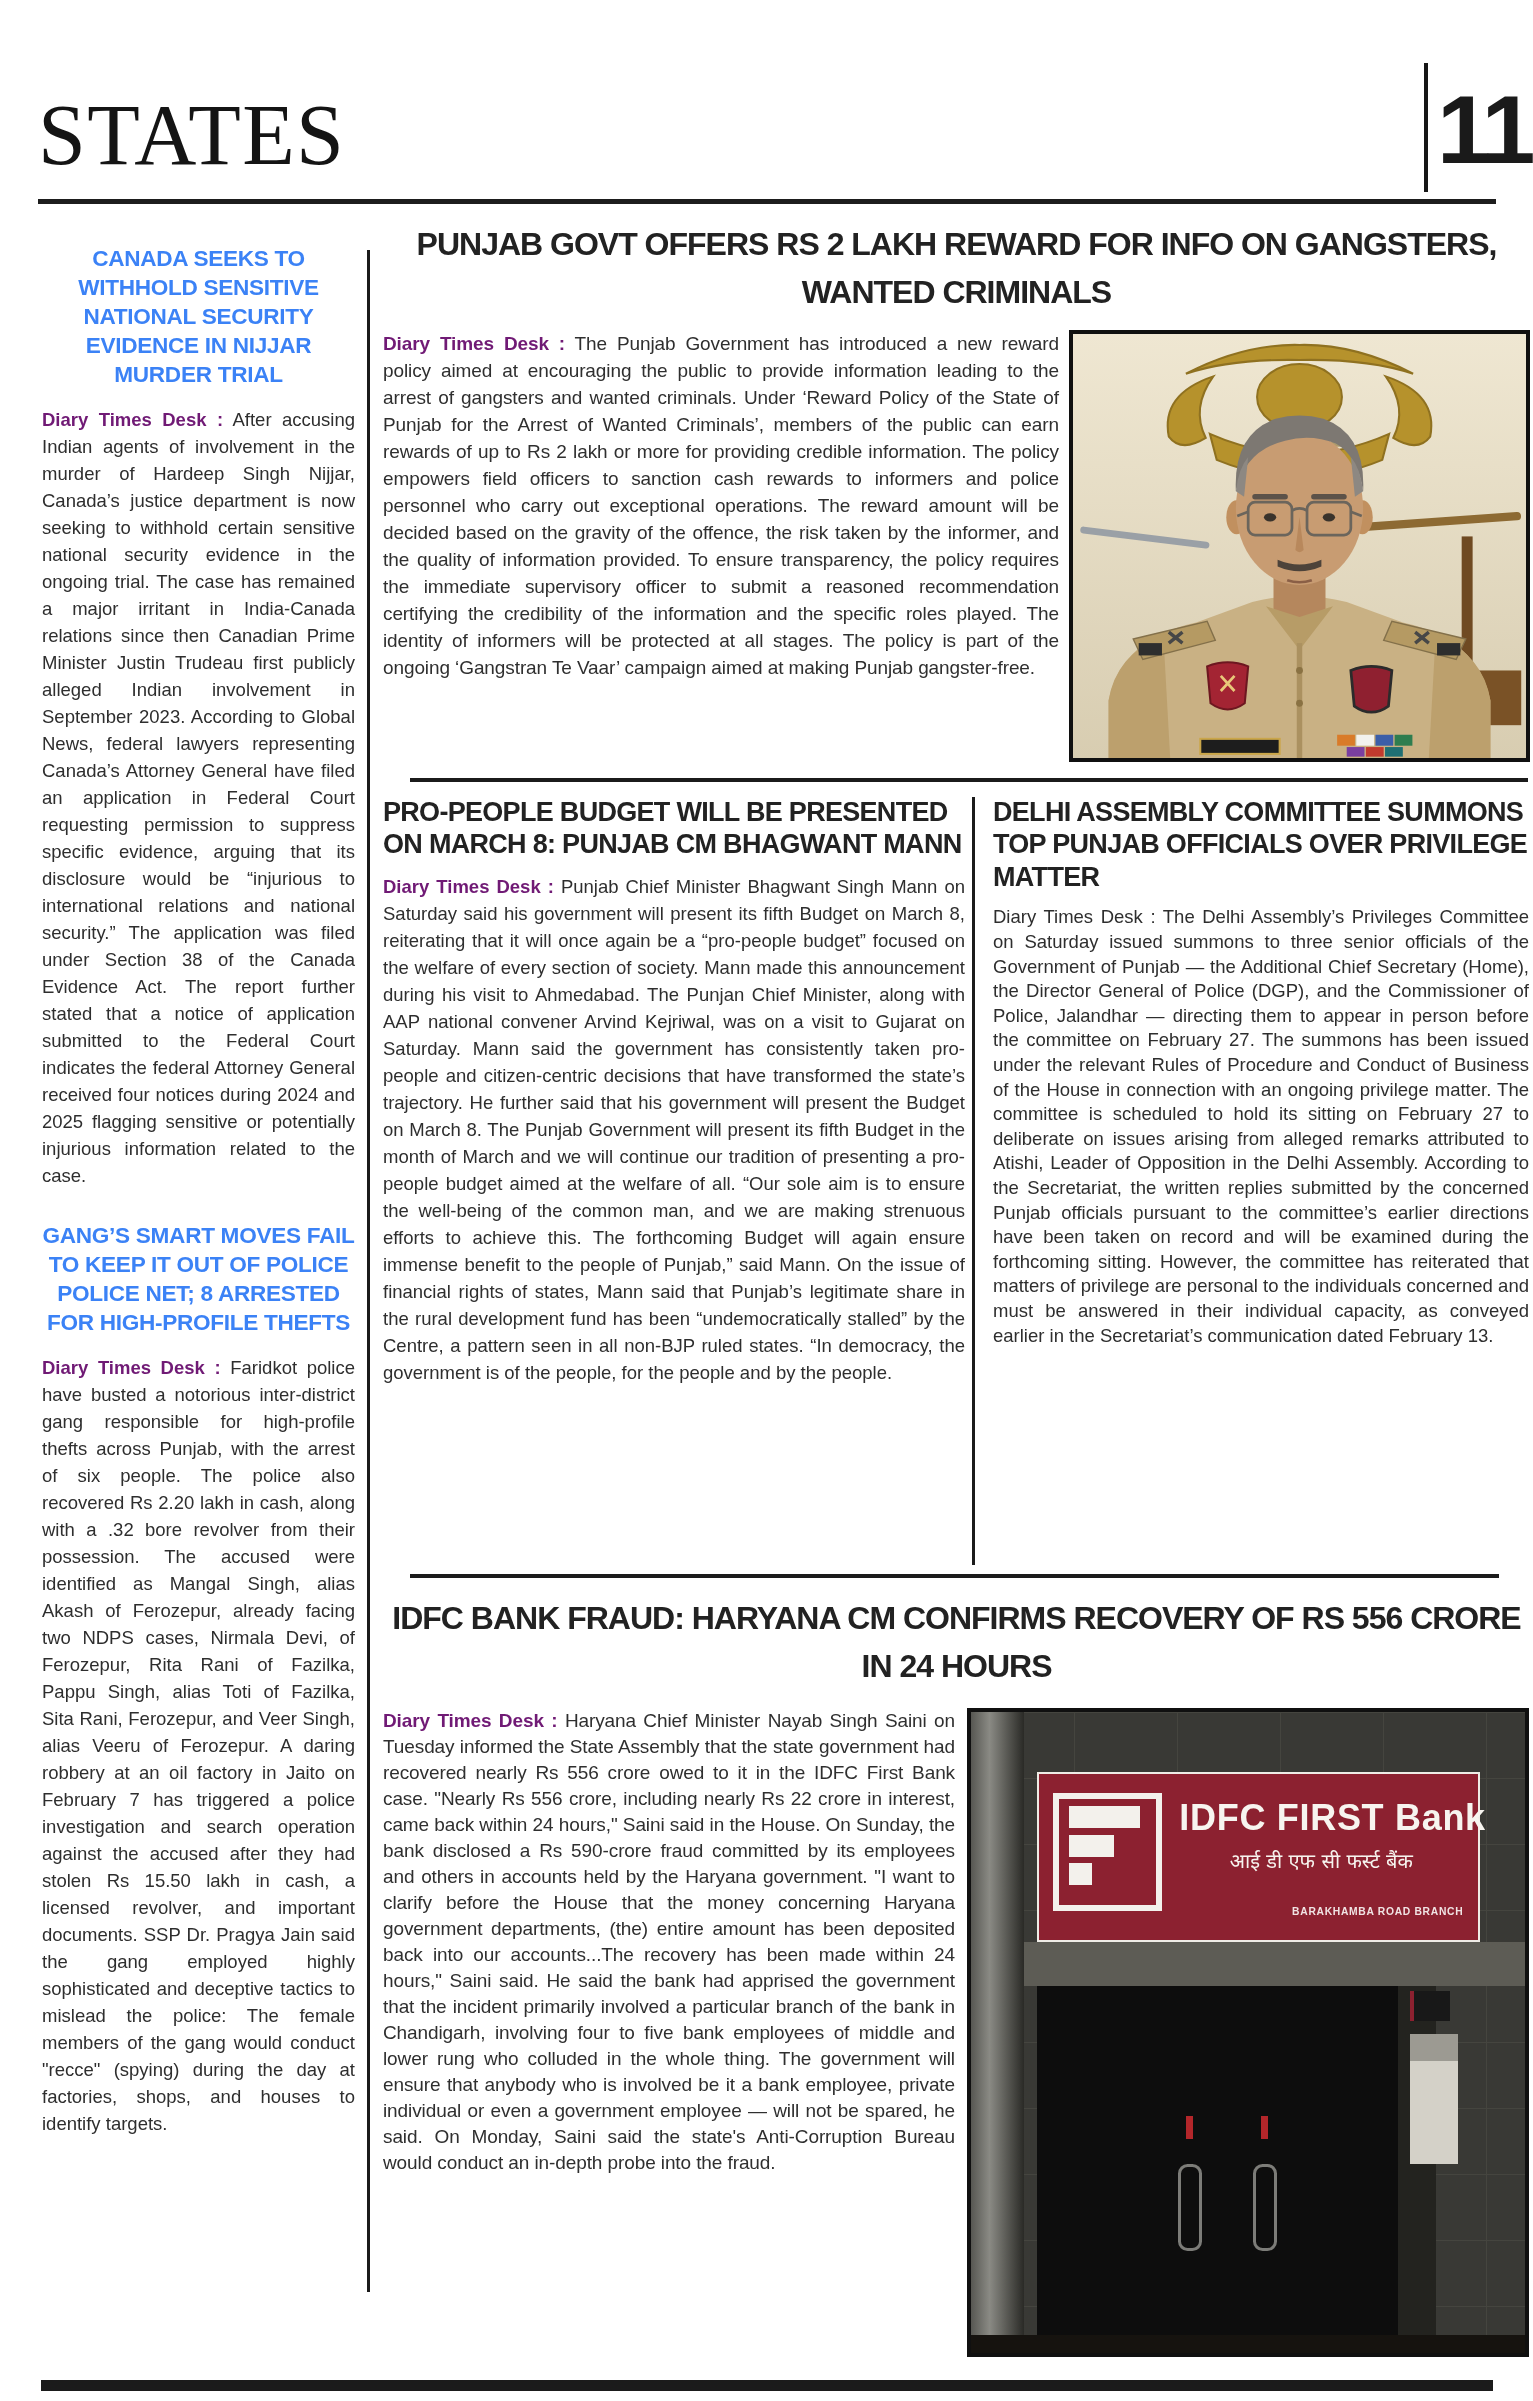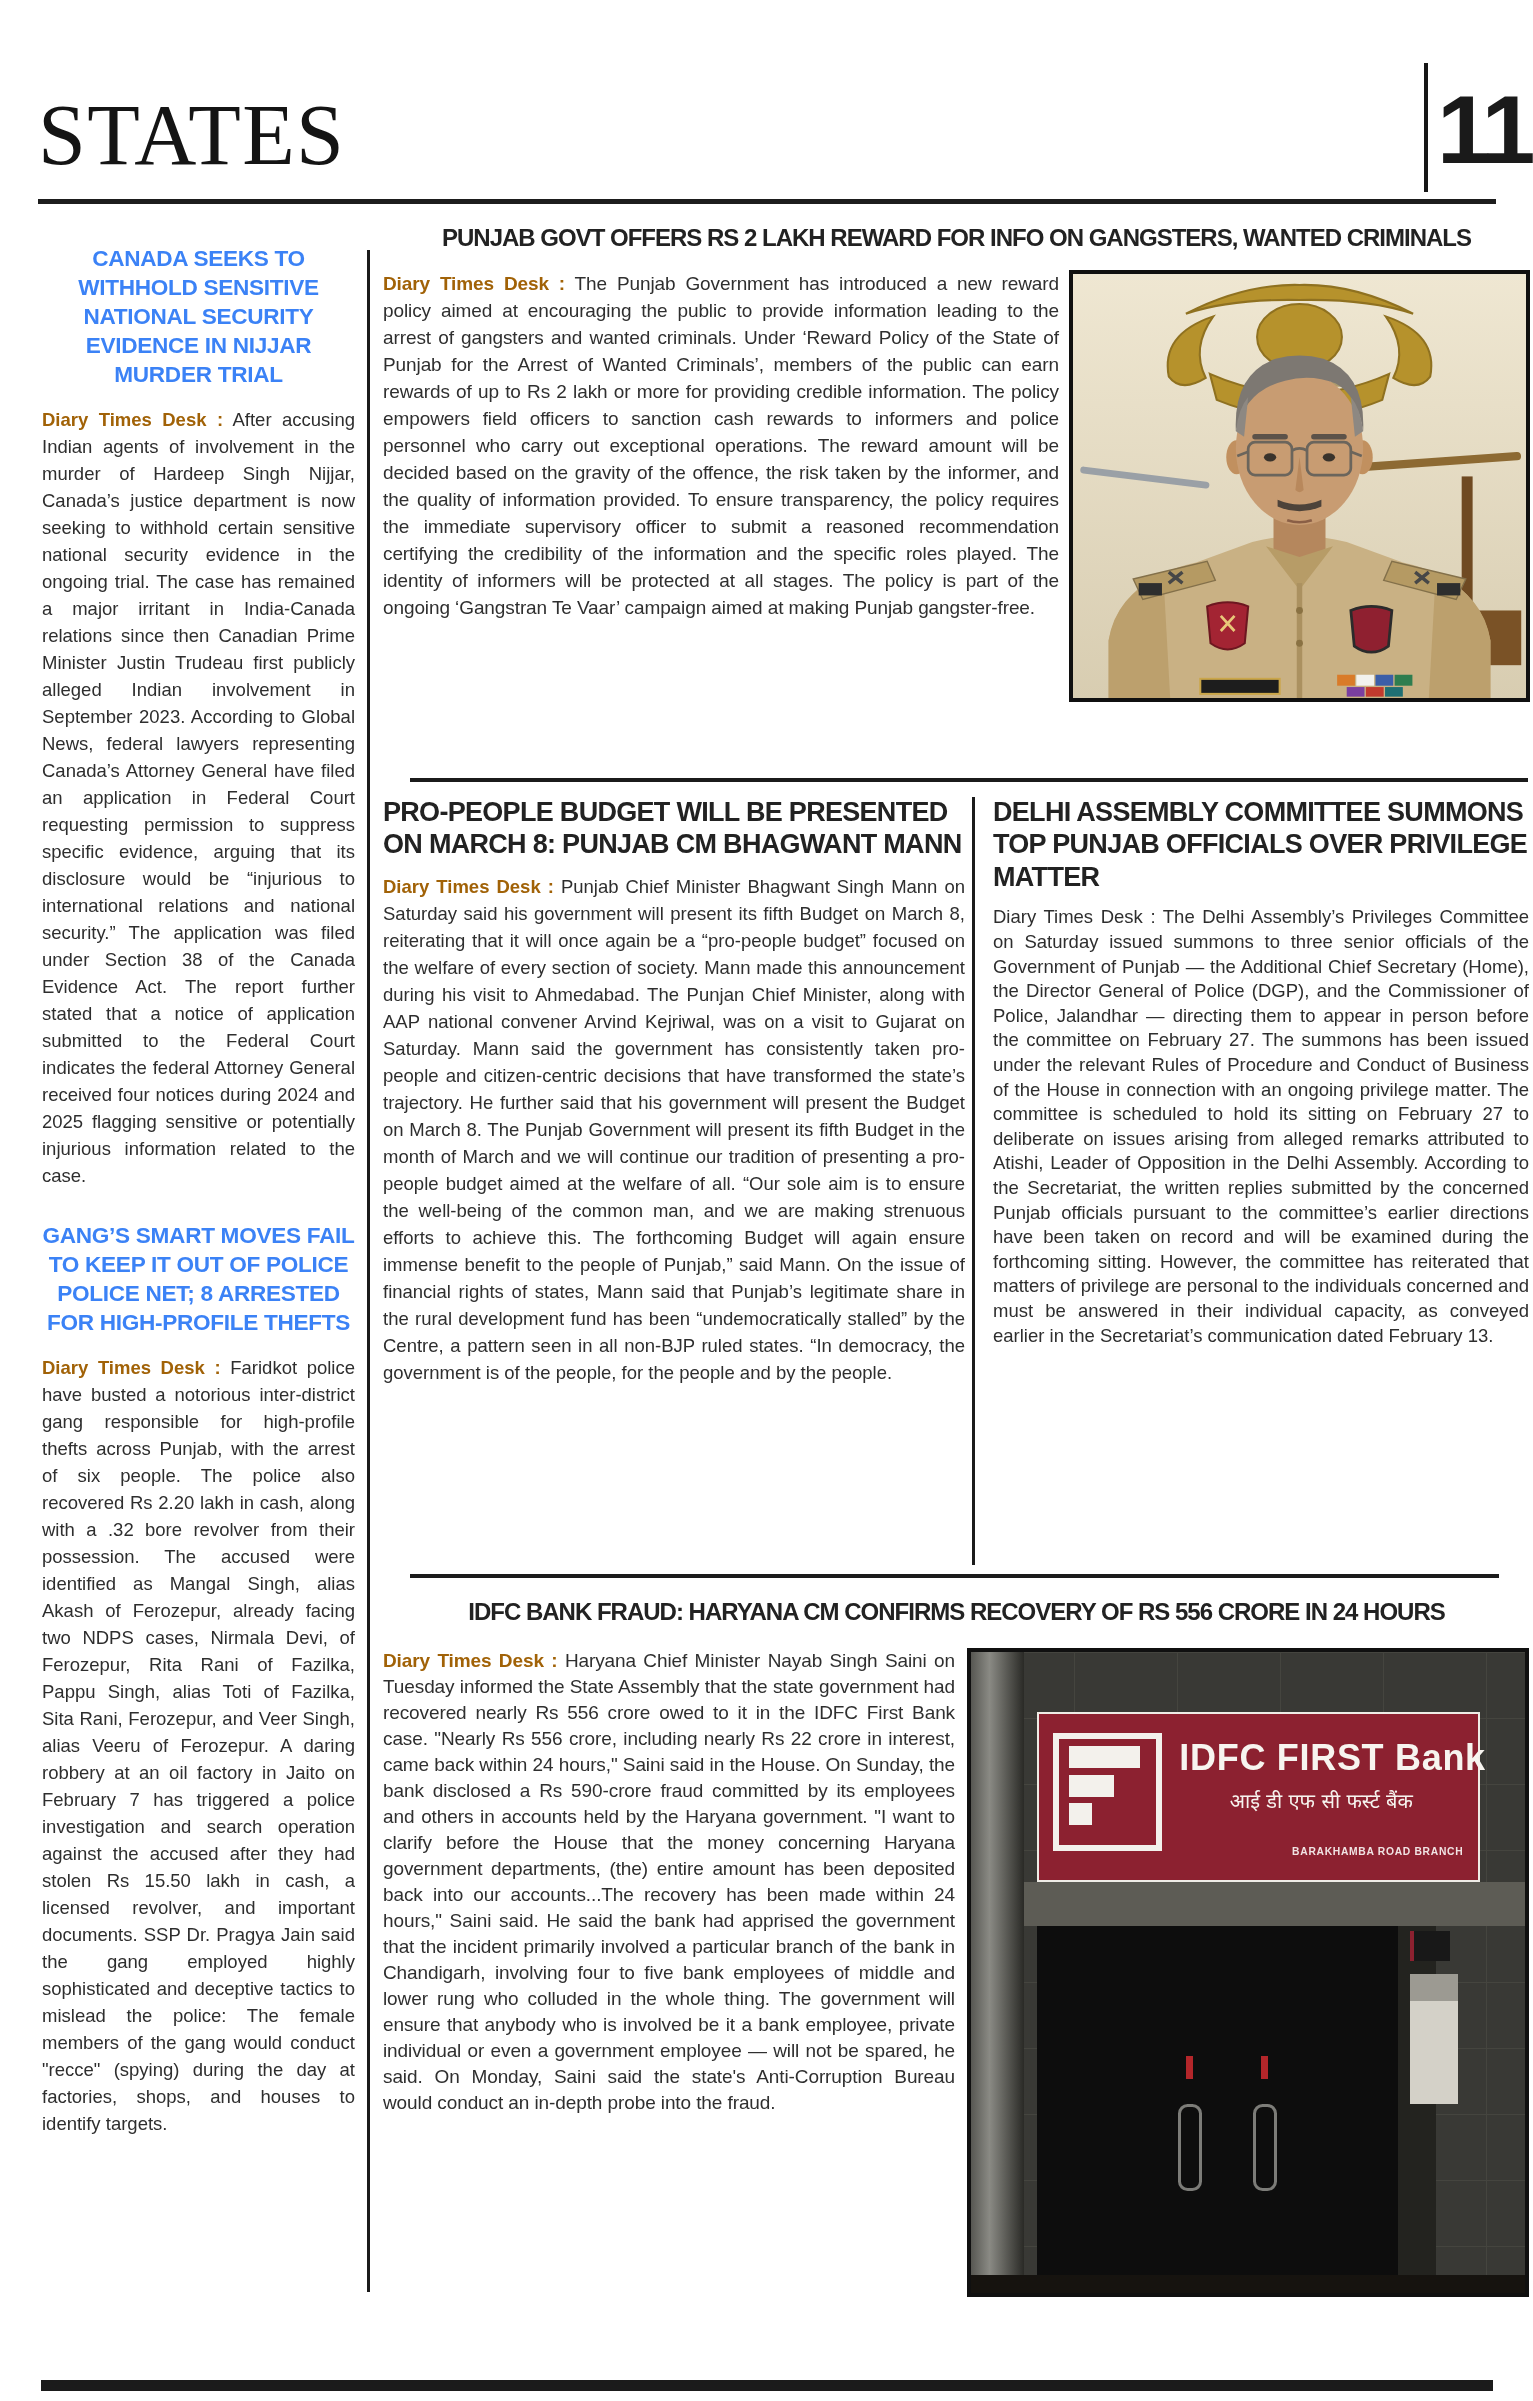--- a/index.html
+++ b/index.html
@@ -26,26 +26,26 @@
   .rule-bottom{left:41px;top:2380px;width:1452px;height:11px;}
   .vdiv{position:absolute;background:#1b1b1b;width:3.4px;}
   .vdiv-left{left:367px;top:250px;height:2042px;}
   .vdiv-mid{left:972px;top:797px;height:768px;}
 
   
   .h-left{font-weight:700;font-size:22.6px;line-height:1.28;text-align:center;
           letter-spacing:-0.3px;color:#3b82f6;margin:0;}
   .h-col{font-weight:700;font-size:27px;line-height:1.2;text-align:left;
          letter-spacing:-0.7px;color:#222;margin:0;}
-  .h-big{font-weight:700;font-size:24px;line-height:1.5;text-align:center;
+  .h-big{font-weight:700;font-size:32px;line-height:1.5;text-align:center;
          letter-spacing:-1px;color:#222;margin:0;}
   p.body{margin:0;text-align:justify;}
   .body-geo{font-size:18.5px;line-height:27px;color:#2e2e2e;}
   .body-cond{font-size:19px;line-height:27px;color:#2f2f2f;letter-spacing:-0.1px;}
-  .lead{font-weight:700;color:#a16207;}
+  .lead{font-weight:700;color:#701a75;}
 
   
   .col-left{position:absolute;left:42px;top:245px;width:313px;}
   .col-left p{margin-top:16.4px;}
   .col-left article + article{margin-top:33px;}
 
   .mid-top{position:absolute;left:383px;top:220px;width:1147px;}
   .mid-top .row{display:flex;gap:9.6px;margin-top:13.7px;align-items:flex-start;}
   .mid-top p{width:676px;flex:none;}
 

